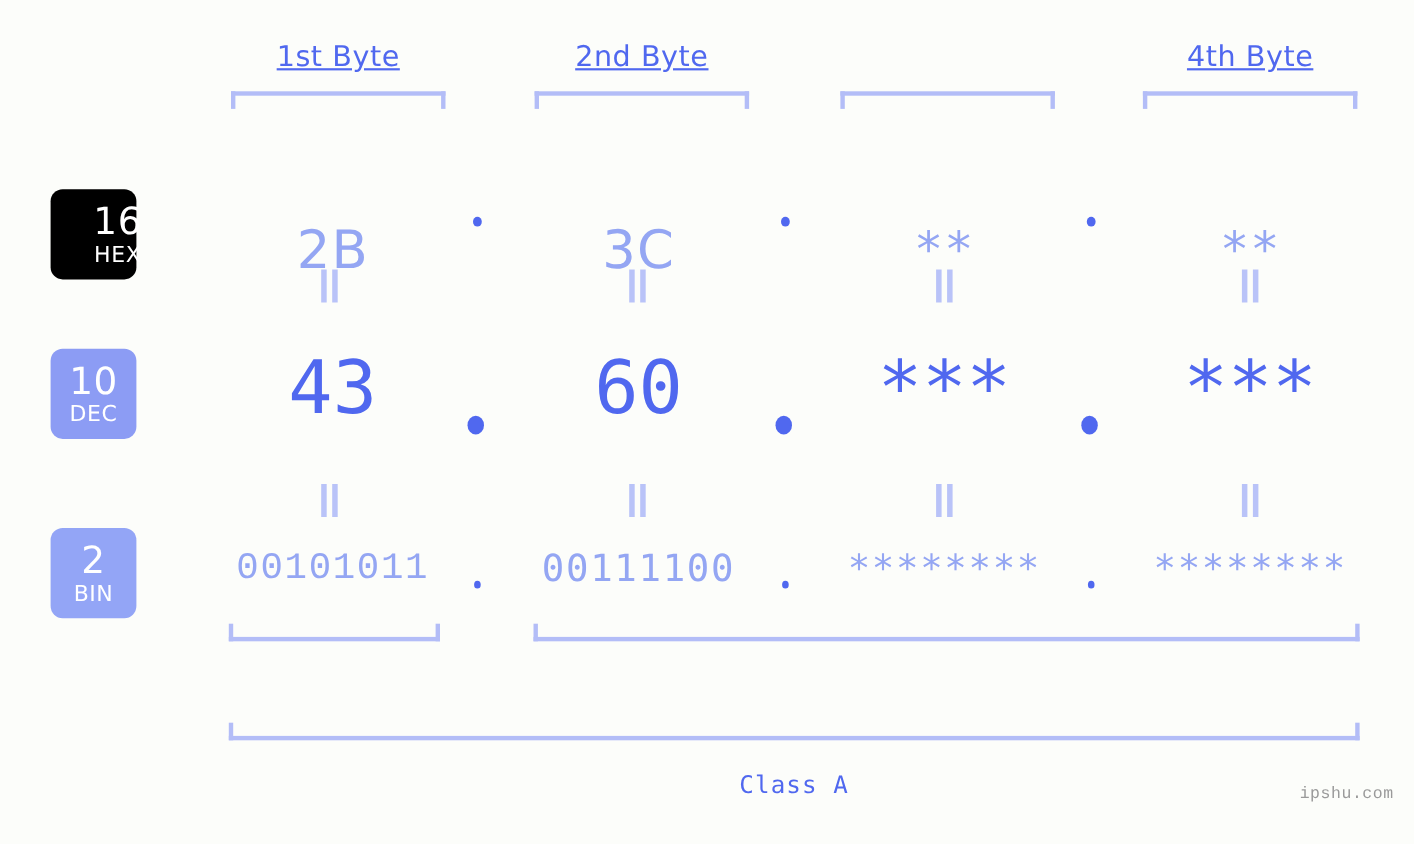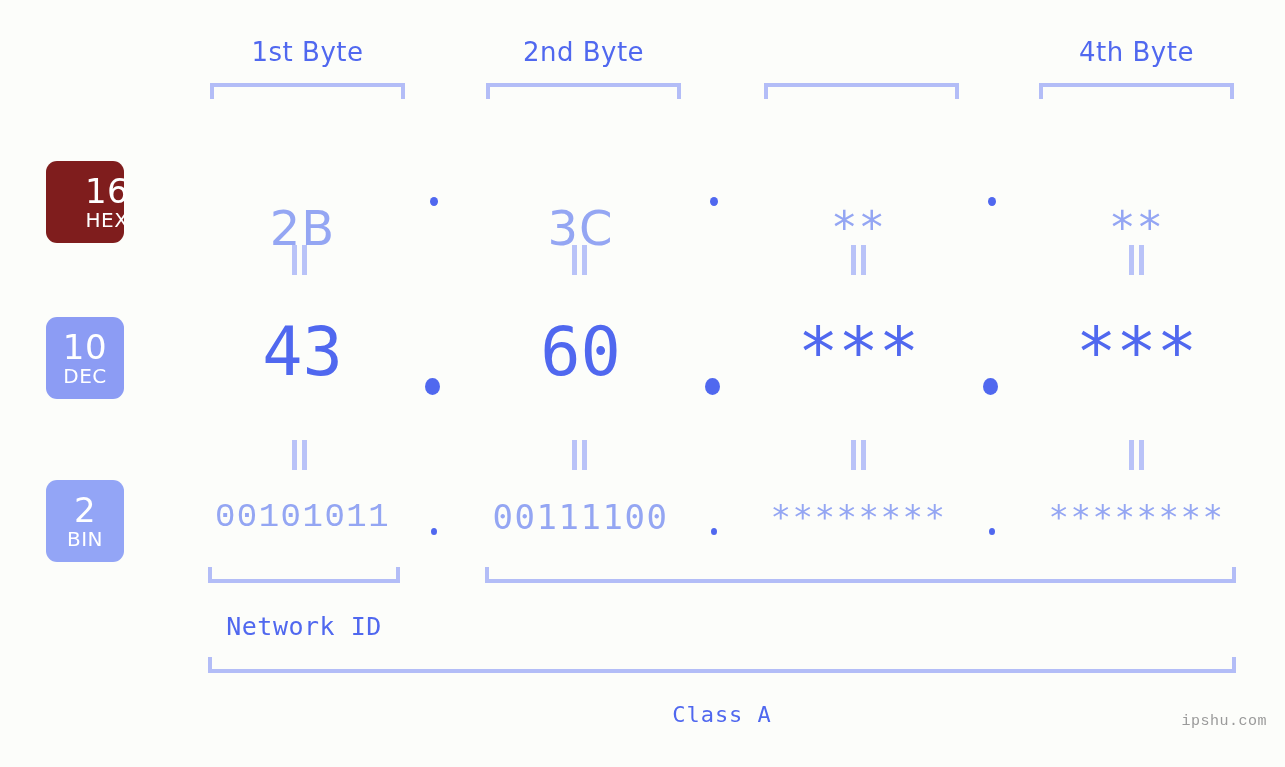--- a/index.html
+++ b/index.html
@@ -25,20 +25,21 @@
     position: absolute;
     top: 32px;
     height: 40px;
     line-height: 40px;
     text-align: center;
     font-family: "DejaVu Sans", sans-serif;
     font-size: 26px;
     color: #5068ef;
     letter-spacing: 0.5px;
     white-space: nowrap;
+    text-decoration: underline;
   }
 
   
   .bracket-top {
     position: absolute;
     height: 16px;
     border-top: 4px solid #b3bdf7;
     border-left: 4px solid #b3bdf7;
     border-right: 4px solid #b3bdf7;
     box-sizing: border-box;
@@ -185,21 +186,21 @@
 
   <div class="byte-label" style="left:210px; width:195px;">1st Byte</div>
   <div class="byte-label" style="left:486px; width:195px;">2nd Byte</div>
   <div class="byte-label" style="left:1039px; width:195px;">4th Byte</div>
 
   <div class="bracket-top" style="left:210px; top:83px; width:195px;"></div>
   <div class="bracket-top" style="left:486px; top:83px; width:195px;"></div>
   <div class="bracket-top" style="left:764px; top:83px; width:195px;"></div>
   <div class="bracket-top" style="left:1039px; top:83px; width:195px;"></div>
 
-  <div class="badge" style="top:161px; background:#7f1d1d;padding-left:44px;">
+  <div class="badge" style="top:172px; background:#000000;padding-left:44px;">
     <span class="badge-num">16</span>
     <span class="badge-name">HEX</span>
   </div>
 
   <div class="badge" style="top:317px; background:#8c9cf4;">
     <span class="badge-num">10</span>
     <span class="badge-name">DEC</span>
   </div>
 
   <div class="badge" style="top:480px; background:#93a5f6;">
@@ -270,20 +271,19 @@
     <div class="cell" style="left:1034px; top:500px; width:205px;">********</div>
 
     <div class="dot dot-xs" style="left:431px; top:528px;"></div>
     <div class="dot dot-xs" style="left:711px; top:528px;"></div>
     <div class="dot dot-xs" style="left:989px; top:528px;"></div>
   </div>
 
   <div class="bracket-bottom" style="left:208px; top:567px; width:192px;"></div>
   <div class="bracket-bottom" style="left:485px; top:567px; width:751px;"></div>
 
-  <div class="id-label" style="left:208px; top:612px; width:192px;">Network ID</div>
 
   <div class="bracket-bottom" style="left:208px; top:657px; width:1028px;"></div>
   <div class="class-label" style="left:208px; top:695px; width:1028px;">Class A</div>
 
   <div class="watermark">ipshu.com</div>
 
 </div>
 
 </body></html>

